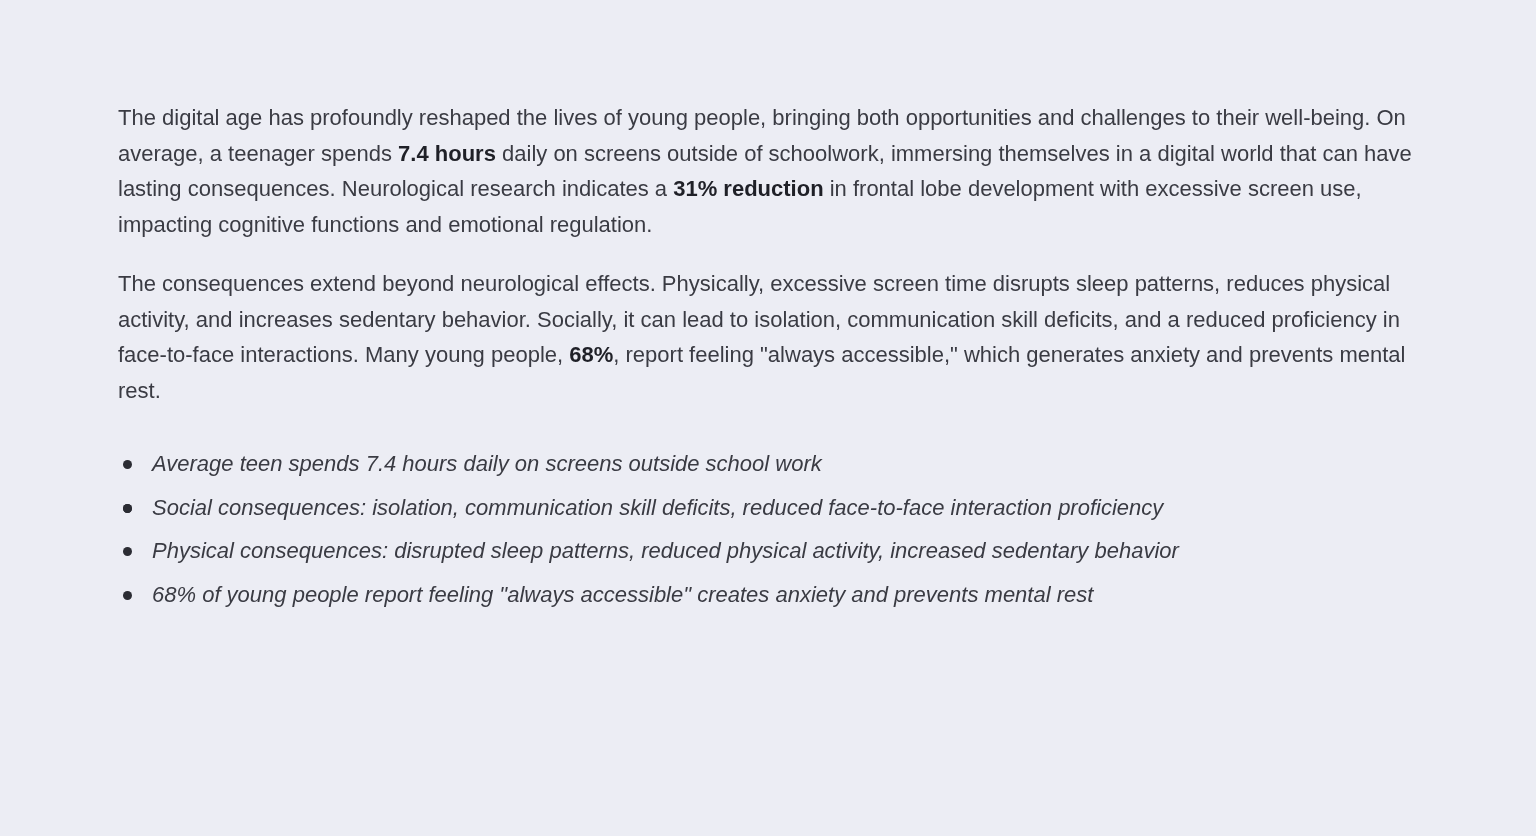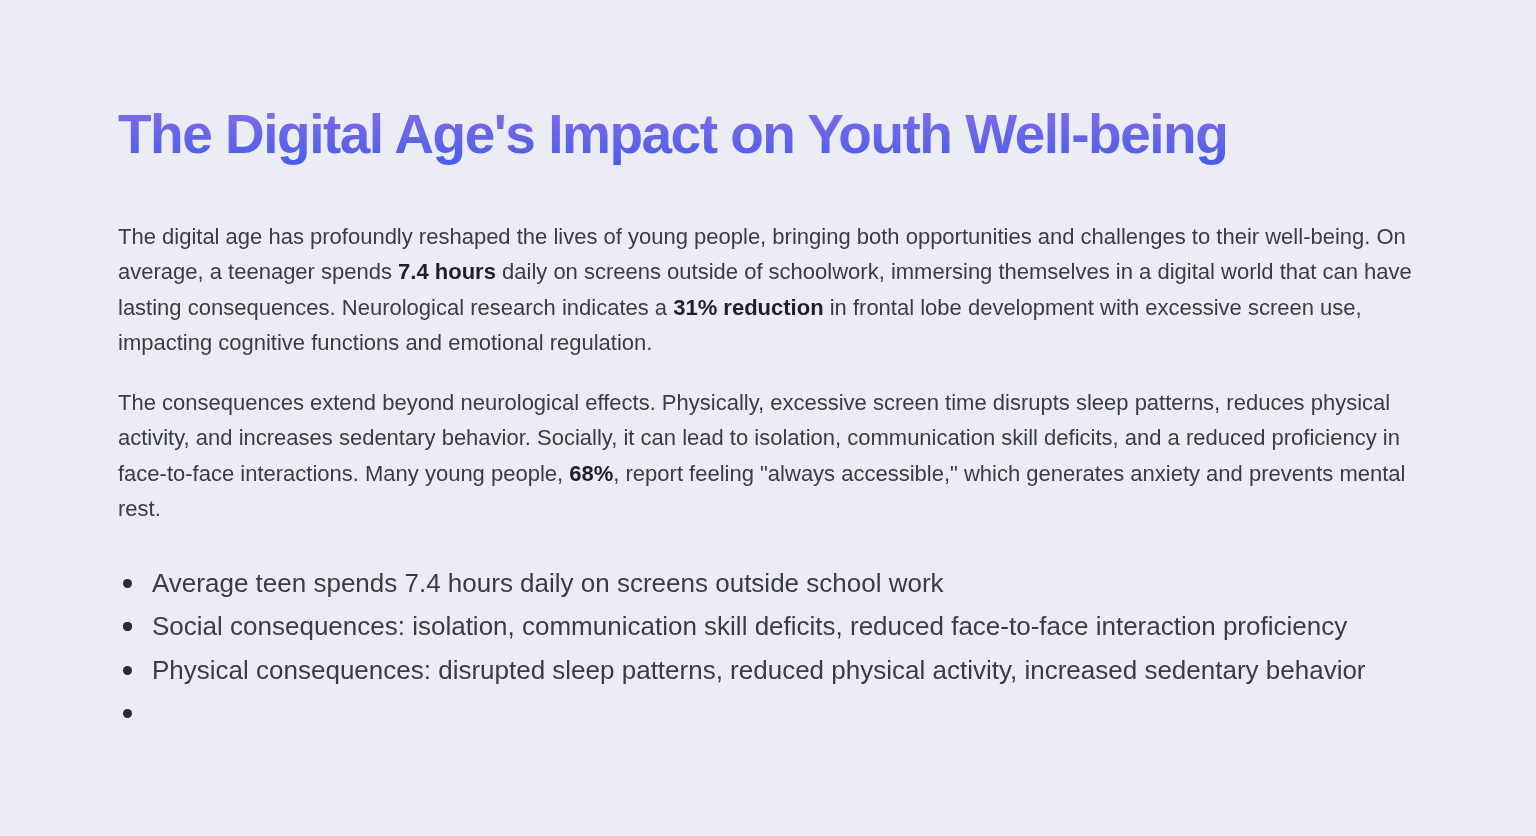--- a/index.html
+++ b/index.html
@@ -55,48 +55,48 @@
     color: #1f2027;
   }
 
   .bullet-list {
     list-style: none;
     margin-top: 38px;
   }
 
   .bullet-list li {
     position: relative;
-    font-size: 26px;
+    font-size: 22px;
     line-height: 36px;
     padding-left: 34px;
     margin-bottom: 7.5px;
     color: var(--text-color, #3a3b43);
+    font-style: italic;
   }
 
   .bullet-list li .bullet-dot {
     position: absolute;
     left: 5px;
     top: 14px;
     width: 9px;
     height: 9px;
     border-radius: 50%;
     background: #2b2c33;
   }
 </style>
 </head>
 <body>
 
 <main class="article">
-  <h1 class="page-title">The Digital Age's Impact on Youth Well-being</h1>
 
   <div class="paragraphs" id="paragraphs">
       <p><span>The digital age has profoundly reshaped the lives of young people, bringing both opportunities and challenges to their well-being. On average, a teenager spends </span><strong>7.4 hours</strong><span> daily on screens outside of schoolwork, immersing themselves in a digital world that can have lasting consequences. Neurological research indicates a </span><strong>31% reduction</strong><span> in frontal lobe development with excessive screen use, impacting cognitive functions and emotional regulation.</span></p>
       <p><span>The consequences extend beyond neurological effects. Physically, excessive screen time disrupts sleep patterns, reduces physical activity, and increases sedentary behavior. Socially, it can lead to isolation, communication skill deficits, and a reduced proficiency in face-to-face interactions. Many young people, </span><strong>68%</strong><span>, report feeling "always accessible," which generates anxiety and prevents mental rest.</span></p>
     </div>
 
   <ul class="bullet-list" id="bullet-list">
       <li><span class="bullet-dot"></span><span>Average teen spends 7.4 hours daily on screens outside school work</span></li>
       <li><span class="bullet-dot"></span></li>
       <li><span class="bullet-dot"></span><span>Social consequences: isolation, communication skill deficits, reduced face-to-face interaction proficiency</span></li>
       <li><span class="bullet-dot"></span><span>Physical consequences: disrupted sleep patterns, reduced physical activity, increased sedentary behavior</span></li>
-      <li><span class="bullet-dot"></span></li>
+      <li><span class="bullet-dot"></span><span>68% of young people report feeling "always accessible" creates anxiety and prevents mental rest</span></li>
     </ul>
 </main>
 
 </body></html>

